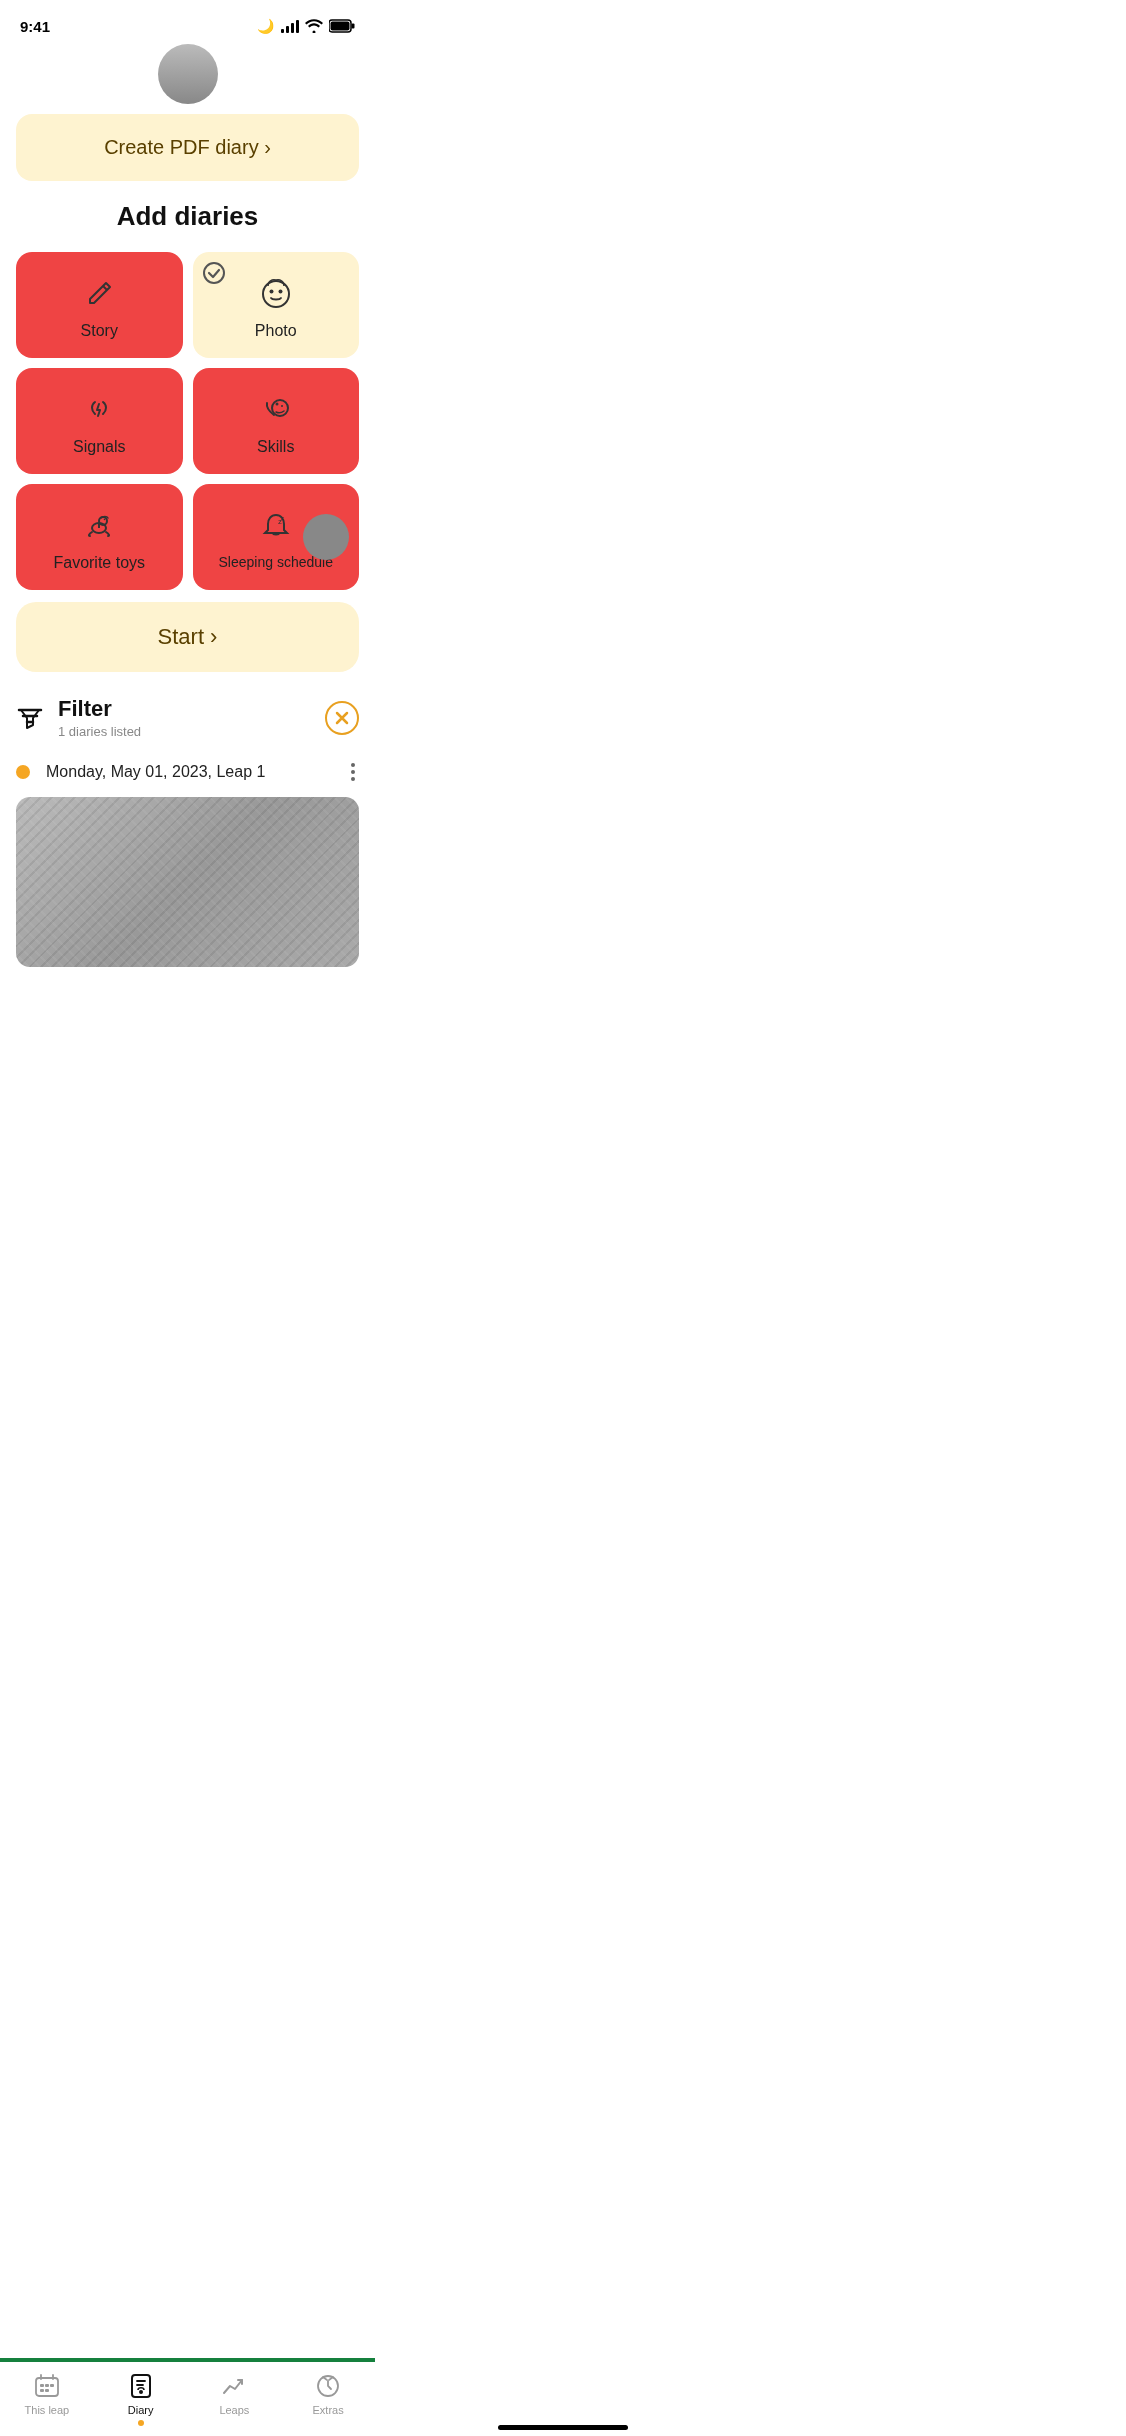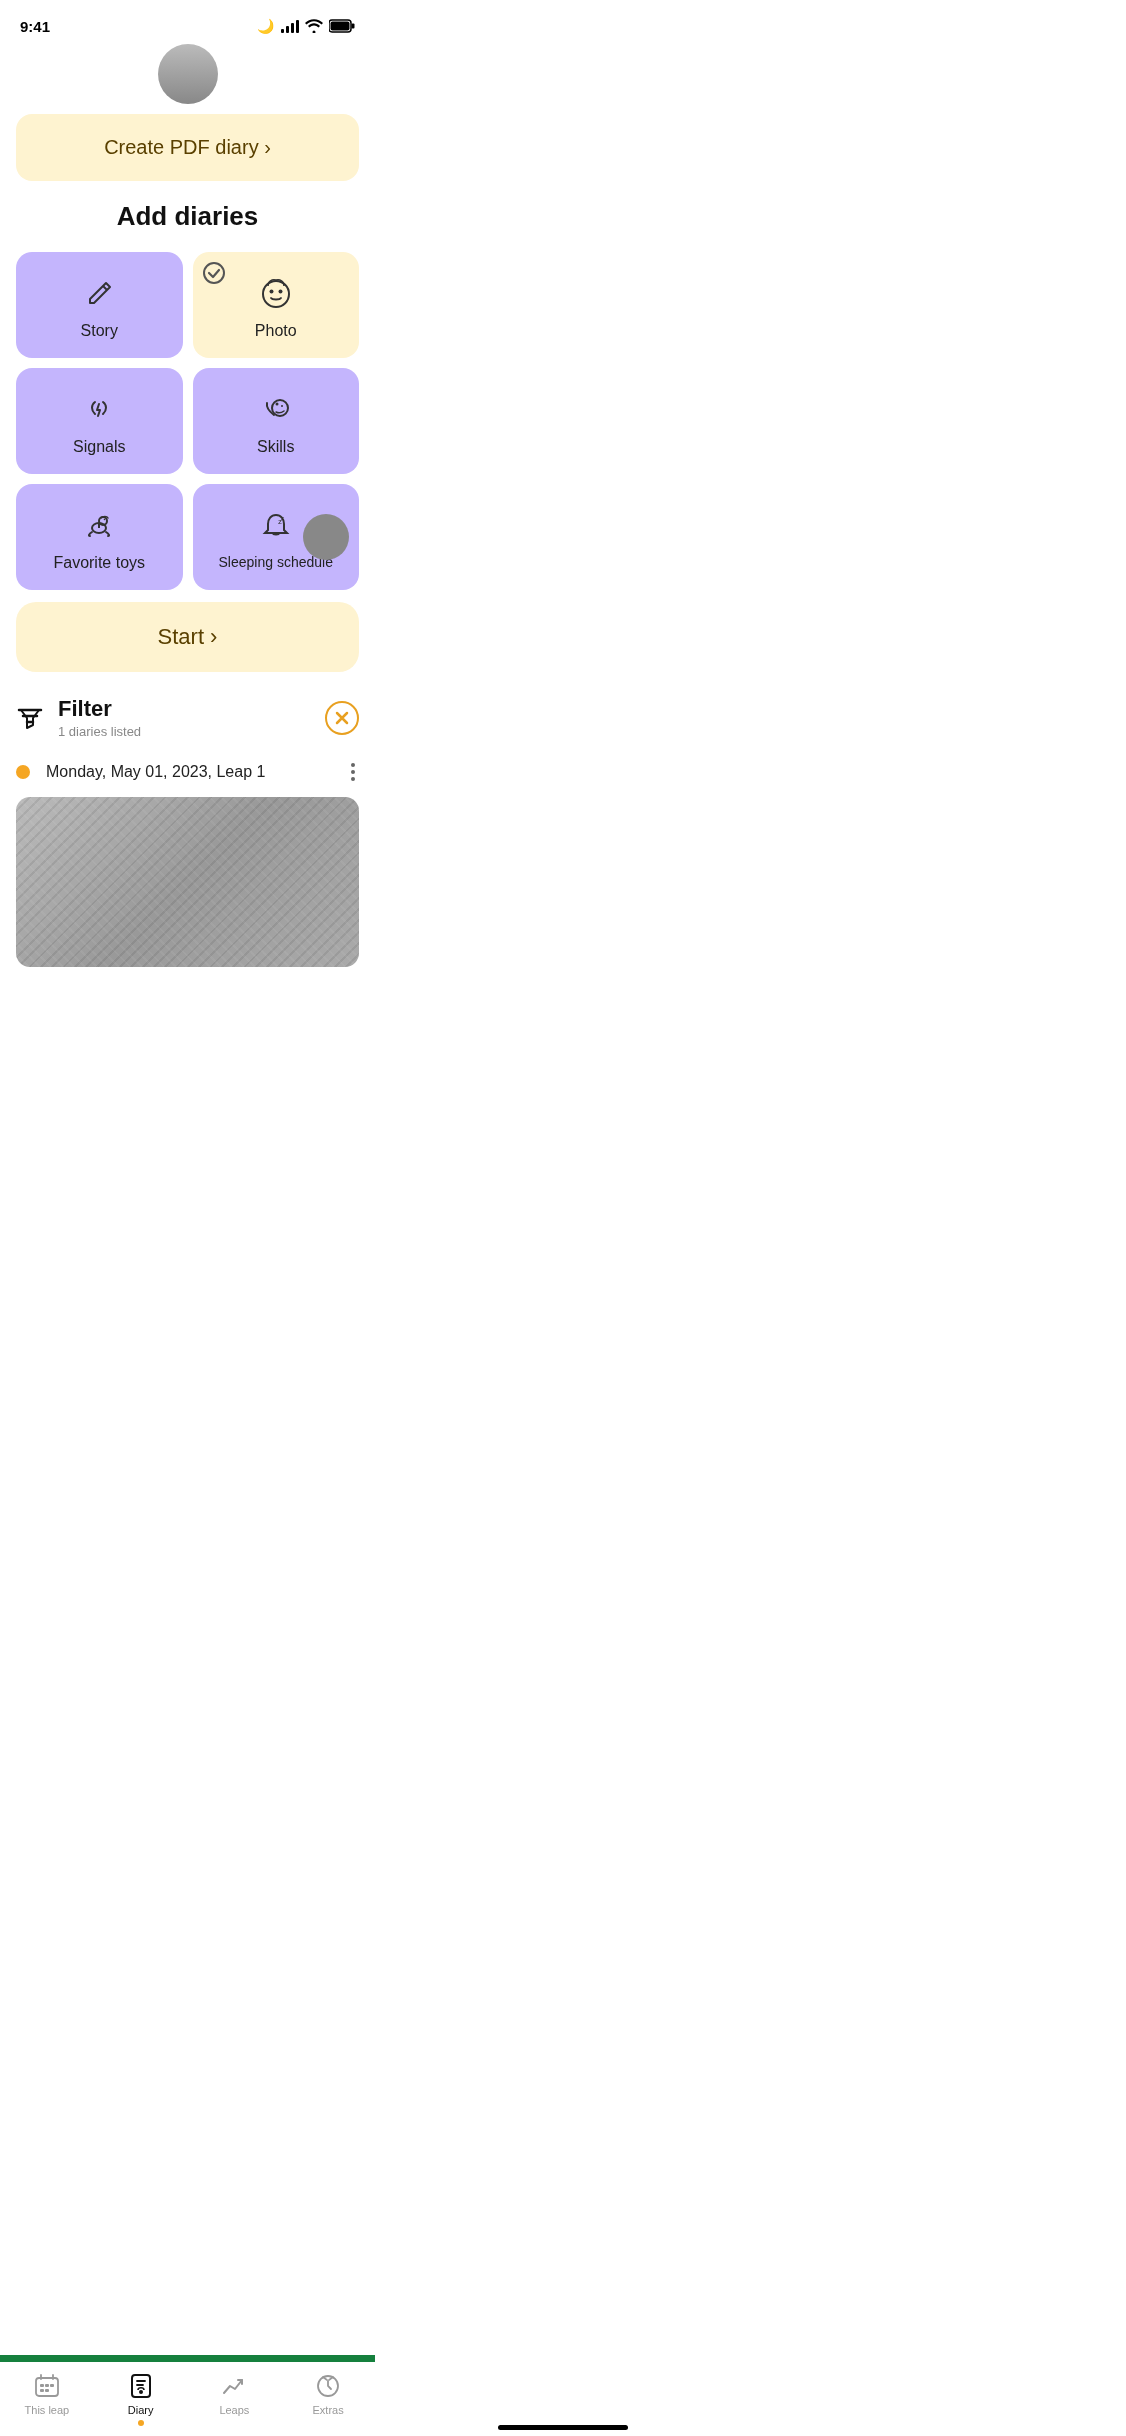--- a/index.html
+++ b/index.html
@@ -84,21 +84,21 @@
       color: #111;
       margin-bottom: 20px;
     }
     .topics-grid {
       display: grid;
       grid-template-columns: 1fr 1fr;
       gap: 10px;
       margin-bottom: 12px;
     }
     .topic-card {
-      background: #c4b5fd;
+      background: #ef4444;
       border-radius: 16px;
       padding: 24px 12px 18px;
       display: flex;
       flex-direction: column;
       align-items: center;
       gap: 10px;
       cursor: pointer;
       position: relative;
     }
     .topic-card.selected {
@@ -259,21 +259,21 @@
         );
     }
 
     
     .tab-bar {
       position: fixed;
       bottom: 0;
       left: 0;
       width: 375px;
       background: #fff;
-      border-top: 7px solid #15803d;
+      border-top: 4px solid #15803d;
       display: flex;
       justify-content: space-around;
       align-items: flex-start;
       padding: 10px 0 20px;
     }
     .tab-item {
       display: flex;
       flex-direction: column;
       align-items: center;
       gap: 4px;

